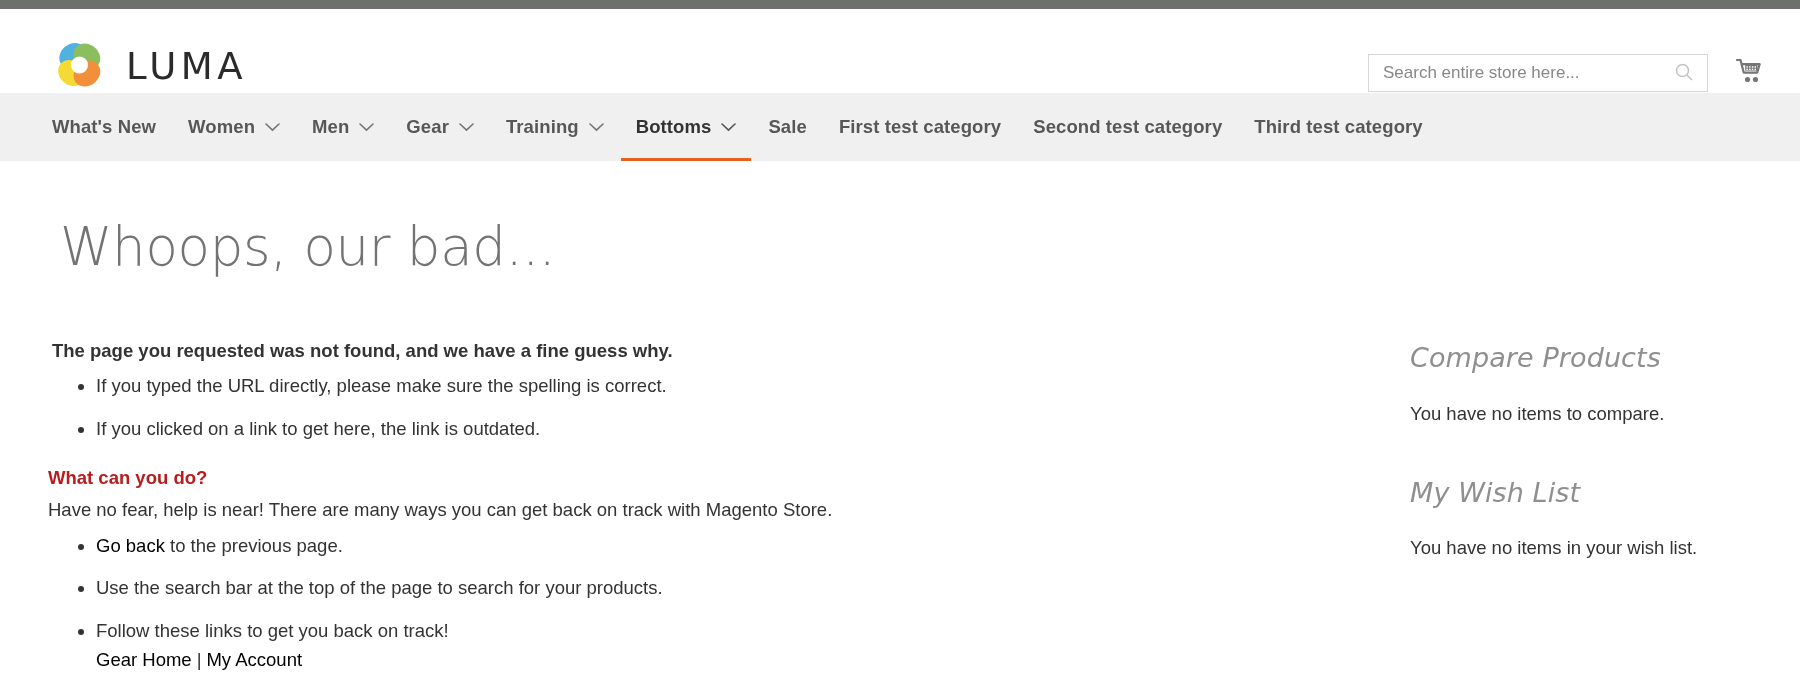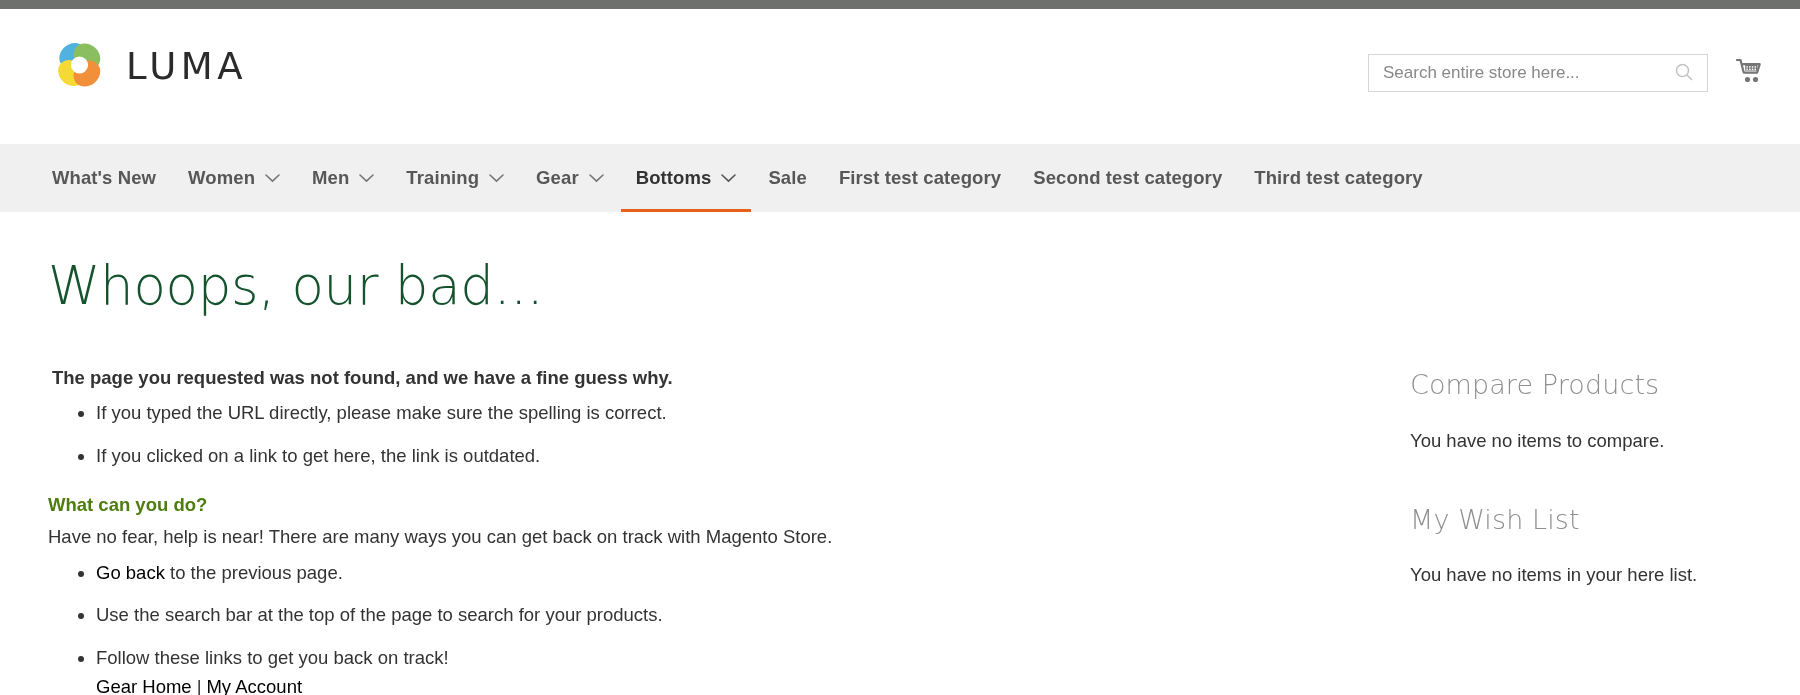--- a/index.html
+++ b/index.html
@@ -21,21 +21,21 @@
   
   .top-strip {
     height: 9px;
     width: 100%;
     background: #6e706e;
   }
 
   
   .page-header {
     position: relative;
-    height: 135px;
+    height: 84px;
     background: #ffffff;
     border-bottom: 1px solid #ffffff;
   }
   .logo-wrap {
     position: absolute;
     left: 51px;
     top: 27px;
     display: flex;
     align-items: center;
   }
@@ -154,25 +154,25 @@
     margin-left: 10px;
     display: inline-block;
   }
 
   
   .page-main {
     position: relative;
     padding: 0;
   }
   .page-title {
-    margin: 0;
+    margin: 12px;
     padding: 45px 0 0 48px;
     font-size: 53px;
     font-weight: 300;
-    color: #14532d;
+    color: #737373;
     font-family: "DejaVu Sans", sans-serif;
     line-height: 1.1;
     letter-spacing: -0.3px;
   }
 
   .columns {
     display: flex;
     align-items: flex-start;
     padding-top: 46px;
   }
@@ -204,21 +204,21 @@
     color: #333333;
     line-height: 1.45;
     margin-bottom: 16px;
   }
   .bullets li::marker { color: #333333; }
 
   .subhead {
     margin: 24px 0 0 0;
     font-size: 18.5px;
     font-weight: bold;
-    color: #4d7c0f;
+    color: #b91c1c;
   }
   .para {
     margin: 8px 0 0 0;
     font-size: 18.5px;
     color: #333333;
     line-height: 1.45;
   }
   .link {
     color: #000000;
     text-decoration: none;
@@ -230,20 +230,21 @@
   
   .side-block { margin-bottom: 52px; }
   .side-title {
     margin: 0 0 0 0;
     font-size: 27px;
     font-weight: 300;
     color: #8f8f8f;
     font-family: "DejaVu Sans", sans-serif;
     letter-spacing: 0.1px;
     line-height: 1.2;
+    font-style: italic;
   }
   .side-text {
     margin: 28px 0 0 0;
     font-size: 18.5px;
     color: #333333;
   }
 </style>
 </head>
 <body>
 
@@ -323,30 +324,30 @@
     <li class="nav-item">
       <span class="nav-label">Men</span>
       <span class="chev">
         <svg width="15" height="9" viewBox="0 0 15 9" fill="none" xmlns="http://www.w3.org/2000/svg">
           <path d="M1 1l6.5 6.2L14 1" stroke="#757575" stroke-width="1.6" stroke-linecap="round"></path>
         </svg>
       </span>
     </li>
 
     <li class="nav-item">
-      <span class="nav-label">Training</span>
+      <span class="nav-label">Gear</span>
       <span class="chev">
         <svg width="15" height="9" viewBox="0 0 15 9" fill="none" xmlns="http://www.w3.org/2000/svg">
           <path d="M1 1l6.5 6.2L14 1" stroke="#757575" stroke-width="1.6" stroke-linecap="round"></path>
         </svg>
       </span>
     </li>
 
     <li class="nav-item">
-      <span class="nav-label">Gear</span>
+      <span class="nav-label">Training</span>
       <span class="chev">
         <svg width="15" height="9" viewBox="0 0 15 9" fill="none" xmlns="http://www.w3.org/2000/svg">
           <path d="M1 1l6.5 6.2L14 1" stroke="#757575" stroke-width="1.6" stroke-linecap="round"></path>
         </svg>
       </span>
     </li>
 
     <li class="nav-item active">
       <span class="nav-label">Bottoms</span>
       <span class="chev">
@@ -403,19 +404,19 @@
 
     <aside class="col-side">
 
       <div class="side-block">
         <h2 class="side-title">Compare Products</h2>
         <p class="side-text">You have no items to compare.</p>
       </div>
 
       <div class="side-block">
         <h2 class="side-title">My Wish List</h2>
-        <p class="side-text">You have no items in your here list.</p>
+        <p class="side-text">You have no items in your wish list.</p>
       </div>
 
     </aside>
 
   </div>
 </main>
 
 </body></html>

